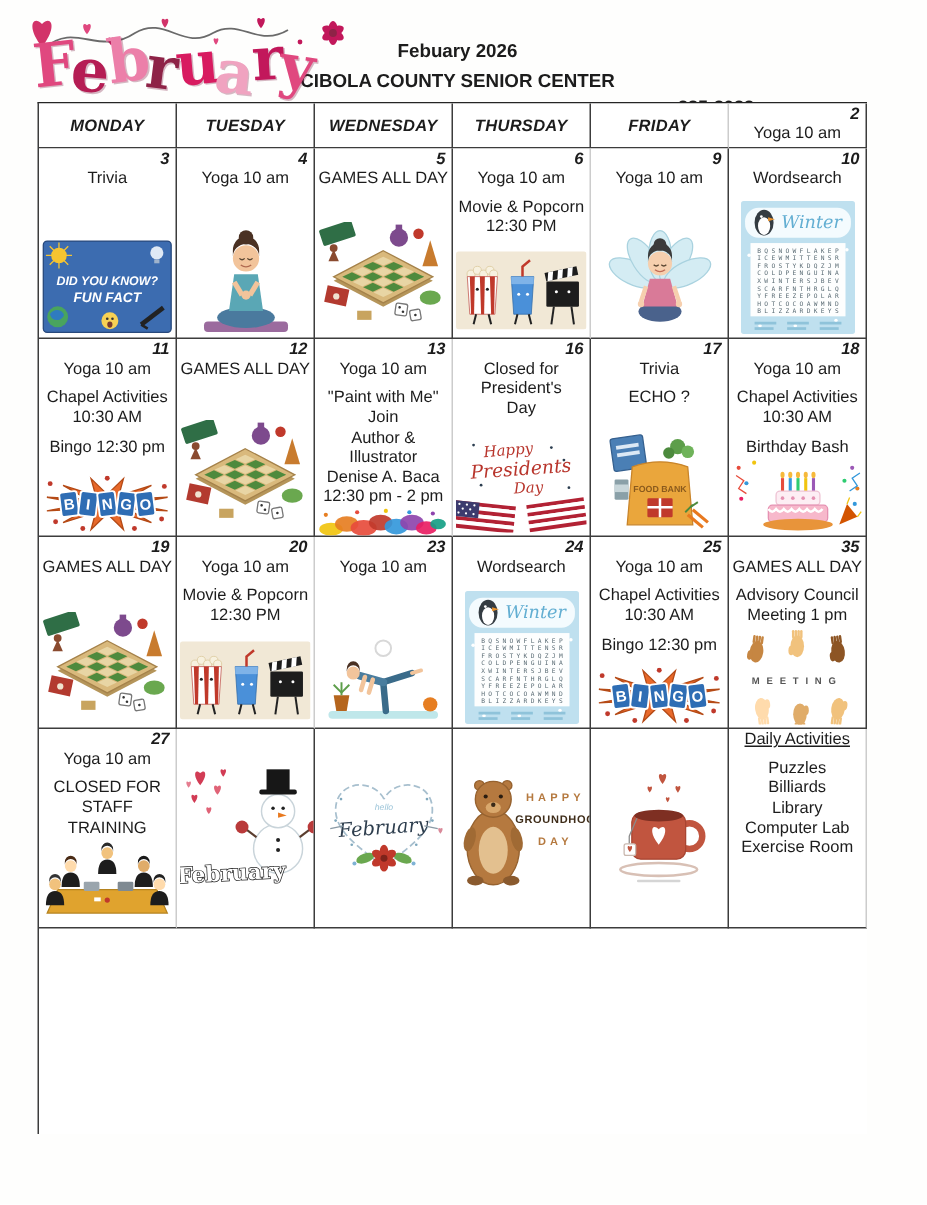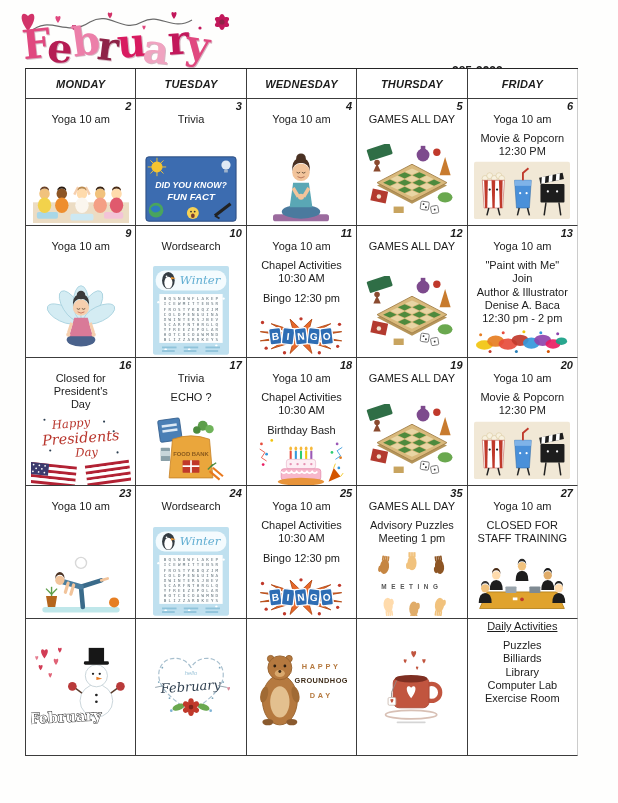--- a/index.html
+++ b/index.html
@@ -11,21 +11,21 @@
   .deco-doodle{position:absolute;left:0;top:0;}
   .deco-letters{position:absolute;left:8px;top:16px;white-space:nowrap;letter-spacing:-2px;}
   .deco-letters span{display:inline-block;font-family:"DejaVu Serif",serif;font-weight:bold;font-size:40px;line-height:1;text-shadow:1px 1px 0 rgba(120,20,60,.30);}
 
   
   .hdr{position:absolute;left:155px;top:24px;width:300px;text-align:center;font-weight:bold;font-size:12.5px;line-height:1.6;z-index:1;}
   .phone{position:absolute;left:452px;top:64px;font-weight:bold;font-size:12px;}
 
   
   .grid{position:absolute;left:25px;top:68px;width:552px;z-index:1;
-        display:grid;grid-template-columns:repeat(5,1fr);
+        display:grid;grid-template-columns:repeat(6,1fr);
         grid-template-rows:30px 127px 132px 128px 133px 137px;
         border-top:1.5px solid #252525;border-left:1px solid #3c3c3c;background:#fff;}
   .gcell{border-right:1px solid #3c3c3c;border-bottom:1px solid #3c3c3c;overflow:hidden;background:#fff;}
   .gcell.lastcol{border-right:1px solid #cccccc;}
   .dhead{display:flex;align-items:center;justify-content:center;font-weight:bold;font-style:italic;font-size:11px;letter-spacing:.2px;}
   .cell{display:flex;flex-direction:column;padding:1px 2px 2px;}
   .daynum{font-size:11px;font-weight:bold;font-style:italic;text-align:right;line-height:13px;padding-right:2px;}
   .line{font-size:11px;font-weight:normal;text-align:center;line-height:1.2;}
   .line.u{text-decoration:underline;}
   .gap{height:6px;}
@@ -52,20 +52,24 @@
         <ellipse rx="3.5" ry="8" fill="#c2185b" transform="rotate(60)"></ellipse>
         <ellipse rx="3.5" ry="8" fill="#c2185b" transform="rotate(120)"></ellipse>
         <circle r="2.6" fill="#8e2347"></circle>
       </g>
       <circle cx="186" cy="22" r="1.6" fill="#c2185b"></circle>
       <circle cx="108" cy="34" r="1.4" fill="#d23369"></circle>
     </svg>
     <div class="deco-letters"><span style="color: rgb(224, 72, 127); transform: rotate(-6deg) translateY(2px);">F</span><span style="color: rgb(181, 29, 84); transform: rotate(5deg) translateY(6px);">e</span><span style="color: rgb(236, 127, 169); transform: rotate(-8deg) translateY(-1px);">b</span><span style="color: rgb(142, 35, 71); transform: rotate(7deg) translateY(4px);">r</span><span style="color: rgb(216, 27, 96); transform: rotate(-5deg) translateY(1px);">u</span><span style="color: rgb(240, 163, 192); transform: rotate(6deg) translateY(7px);">a</span><span style="color: rgb(194, 24, 91); transform: rotate(-4deg) translateY(-2px);">r</span><span style="color: rgb(224, 72, 127); transform: rotate(8deg) translateY(3px);">y</span></div>
   </div>
 
+  <div class="hdr">
+    <div>Febuary 2026</div>
+    <div>CIBOLA COUNTY SENIOR CENTER</div>
+  </div>
   <div class="phone">285-3922</div>
 
   <div class="grid" id="grid">
       <div class="gcell dhead">MONDAY</div>
       <div class="gcell dhead">TUESDAY</div>
       <div class="gcell dhead">WEDNESDAY</div>
       <div class="gcell dhead">THURSDAY</div>
       <div class="gcell dhead lastcol">FRIDAY</div>
       <div class="gcell cell">
         <div class="daynum">2</div>
@@ -780,21 +784,21 @@
               <text x="0" y="4" text-anchor="middle" font-size="11" font-weight="bold" fill="#fff">O</text>
             </g>
           </svg>
         </div>
       </div>
       <div class="gcell cell">
         <div class="daynum">35</div>
         <div class="lines">
           <div class="line">GAMES ALL DAY</div>
           <div class="gap"></div>
-          <div class="line">Advisory Puzzles</div>
+          <div class="line">Advisory Council</div>
           <div class="line">Meeting 1 pm</div>
         </div>
         <div class="art">
           <svg viewBox="0 0 96 70" width="88">
   <g transform="translate(18,16) rotate(8)">
               <ellipse cx="0" cy="0" rx="5" ry="8" fill="#c68642"></ellipse>
               <ellipse cx="-4.5" cy="3" rx="2" ry="3.5" fill="#c68642"></ellipse>
               <rect x="-3.9" y="-12" width="1.8" height="6" rx=".9" fill="#c68642"></rect>
               <rect x="-1.9" y="-12" width="1.8" height="6" rx=".9" fill="#c68642"></rect>
               <rect x="0.09999999999999998" y="-12" width="1.8" height="6" rx=".9" fill="#c68642"></rect>

